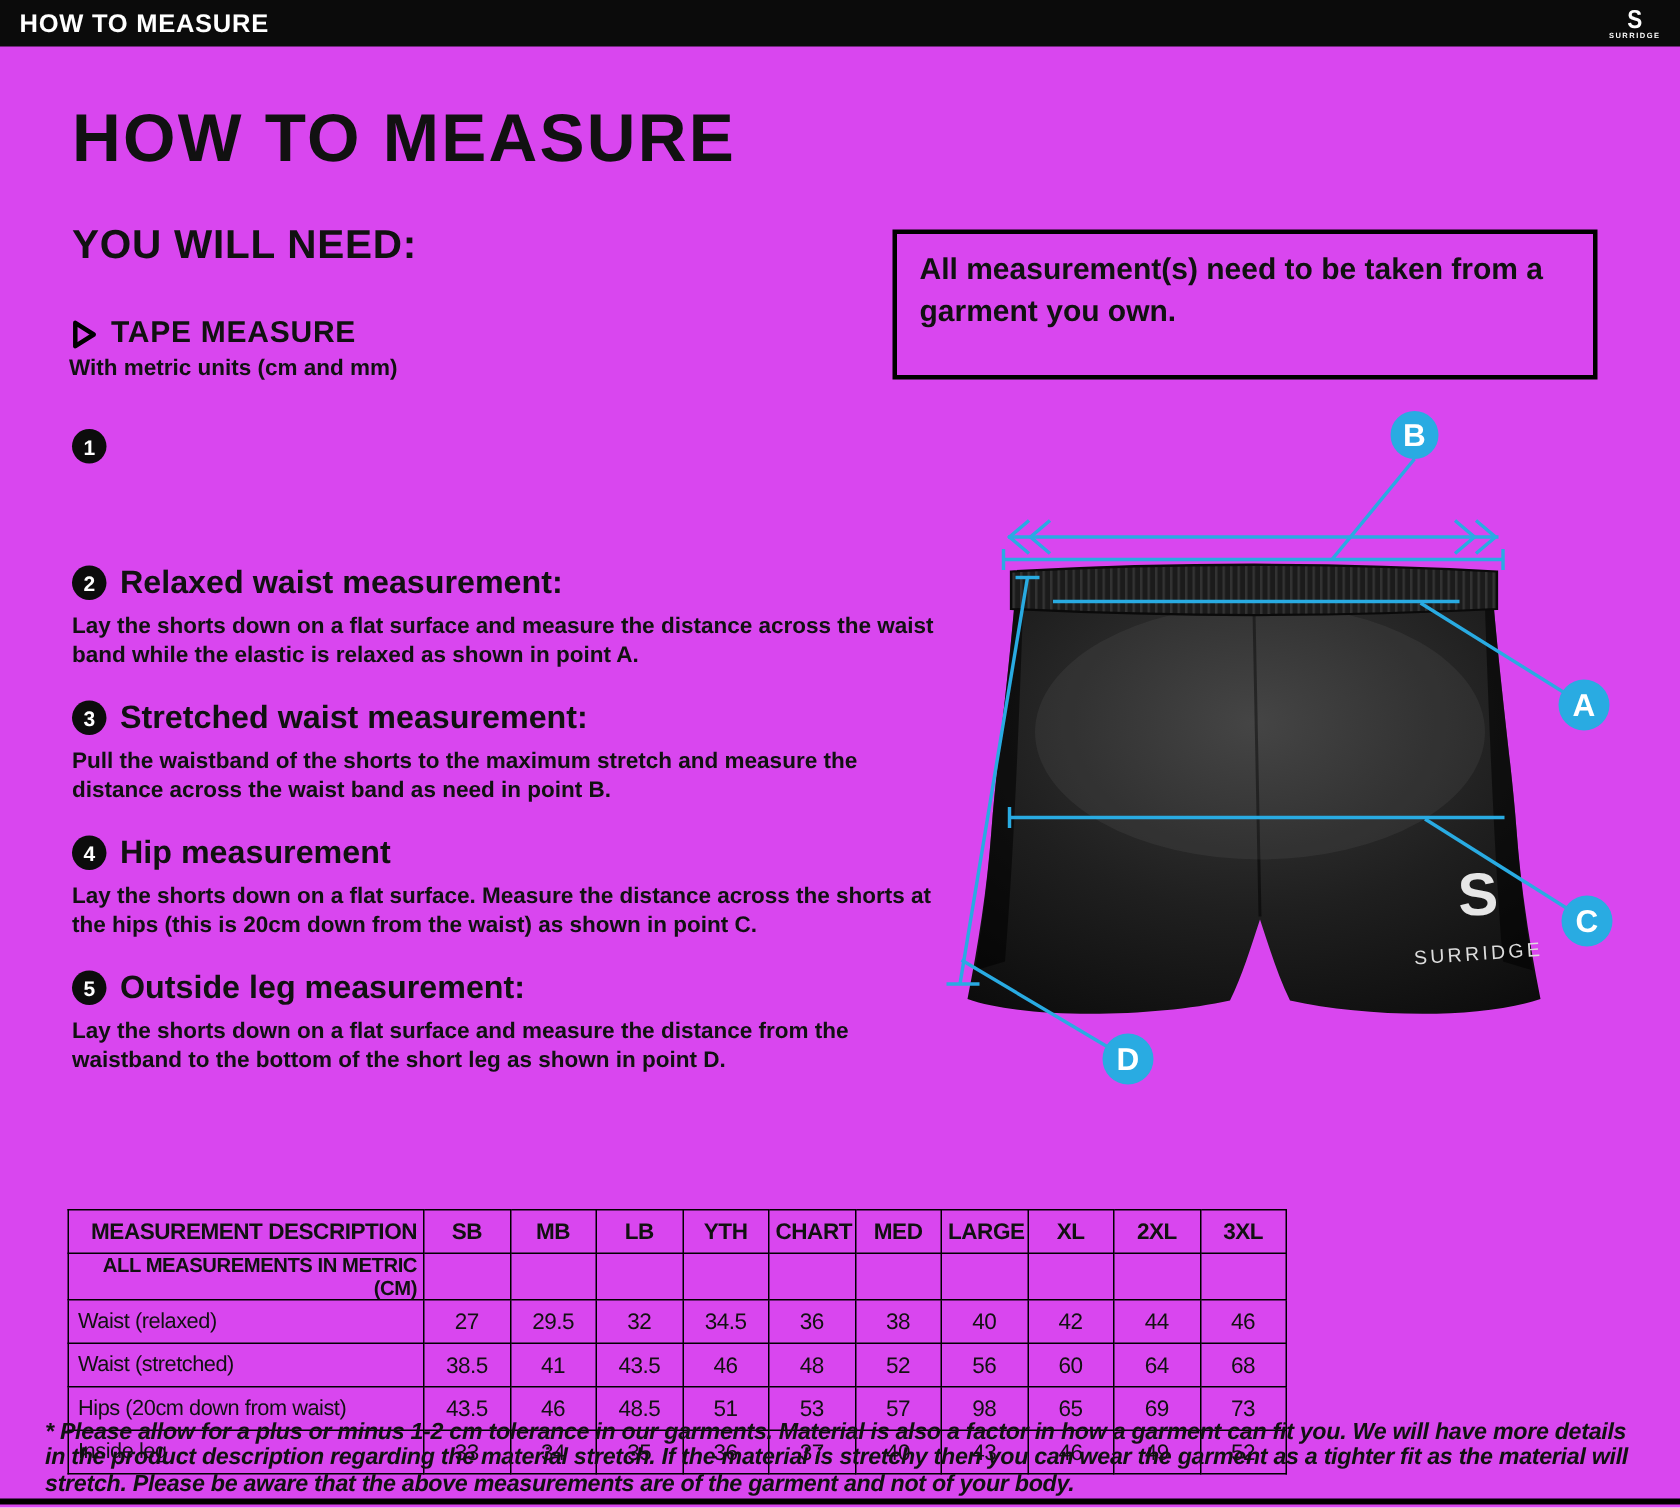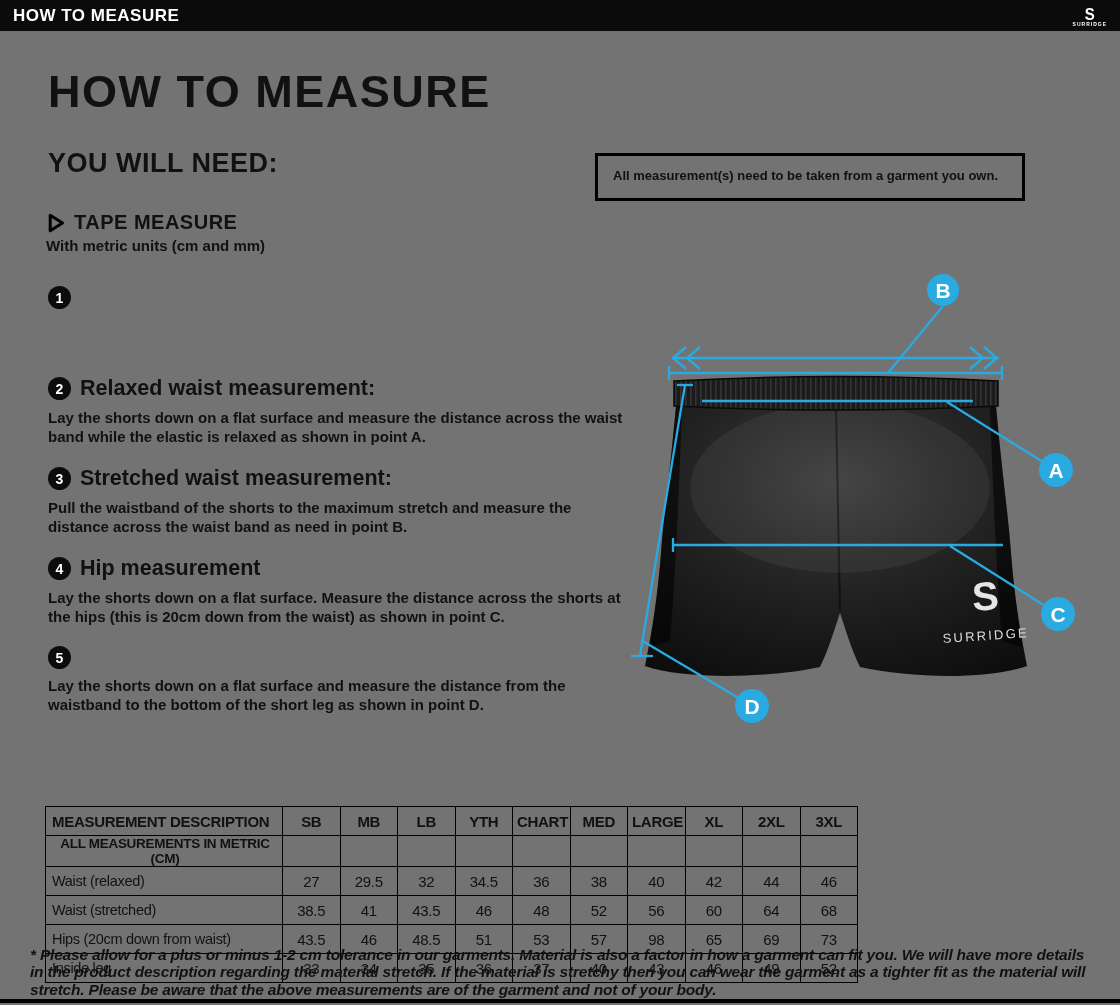--- a/index.html
+++ b/index.html
@@ -1,40 +1,40 @@
 <!DOCTYPE html>
 <html><head>
 <meta charset="utf-8">
 <style>
   html,body { margin:0; padding:0; background:#ffffff; }
   * { box-sizing:border-box; }
   .page {
-    position:relative; width:1120px; height:1005px; background:#737373;
+    position:relative; width:1120px; height:1005px; background:#d946ef;
     font-family:"Liberation Sans", sans-serif; color:#111; overflow:hidden;text-decoration:underline;
   }
   
   .topbar {
     position:absolute; top:0; left:0; width:1120px; height:31px; background:#0b0b0b;
     display:flex; align-items:center; justify-content:space-between; padding:0 13px;
   }
   .topbar-title { color:#fff; font-weight:bold; font-size:17px; letter-spacing:.5px; }
   .brand { display:flex; flex-direction:column; align-items:center; line-height:1; color:#fff; padding-top:2px; }
   .brand-s { font-weight:bold; font-size:15px; transform:scaleY(1.15); }
   .brand-name { font-size:5px; font-weight:bold; letter-spacing:1px; margin-top:1px; }
 
   .page-title { position:absolute; left:48px; top:66px; margin:0; font-size:45px; font-weight:bold; letter-spacing:1.5px; }
   .you-will-need { position:absolute; left:48px; top:148px; font-size:27px; font-weight:bold; letter-spacing:.5px; }
 
   .tape-row { position:absolute; left:48px; top:211px; display:flex; align-items:center; gap:9px; }
   .tape-label { font-size:20px; font-weight:bold; letter-spacing:.5px; }
   .tape-detail { position:absolute; left:46px; top:237px; font-size:15px; font-weight:bold; }
 
   .notice {
-    position:absolute; left:595px; top:153px; width:430px; border:3px solid #000;
-    padding:11px 15px 13px 15px; font-size:13px; font-weight:bold; line-height:1.38;
+    position:absolute; left:595px; top:153px; width:470px; border:3px solid #000;
+    padding:11px 15px 28px 15px; font-size:20px; font-weight:bold; line-height:1.38;
   }
 
   .step { position:absolute; left:48px; width:588px; }
   .step-head { display:flex; align-items:center; gap:9px; }
   .step-num {
     width:23px; height:23px; border-radius:50%; background:#0c0c0c; color:#fff; flex:0 0 23px;
     display:flex; align-items:center; justify-content:center; font-size:14px; font-weight:bold;
   }
   .step-title { font-size:21.5px; font-weight:bold; }
   .step-body { margin-top:7px; font-size:15px; font-weight:bold; line-height:1.28; }
@@ -44,22 +44,22 @@
 
   .size-chart-head { position:absolute; left:48px; top:750px; }
   .size-chart-title { font-size:33px; font-weight:bold; letter-spacing:1px; }
   .size-chart-sub { font-size:16px; font-weight:bold; margin-left:7px; }
 
   table.size-table {
     position:absolute; left:45px; top:806px; width:813px; border-collapse:collapse; table-layout:fixed;
   }
   .size-table th, .size-table td { border:1.6px solid #000; padding:0 4px; }
   .size-table th { font-size:15px; font-weight:bold; height:29px; text-align:center; letter-spacing:-.3px; }
-  .size-table th.desc { text-align:left; padding-left:6px; }
-  .size-table tr.metric td { height:17px; font-size:13.5px; font-weight:bold; text-align:center; padding-left:6px; letter-spacing:-.3px; }
+  .size-table th.desc { text-align:right; padding-left:6px; }
+  .size-table tr.metric td { height:17px; font-size:13.5px; font-weight:bold; text-align:right; padding-left:6px; letter-spacing:-.3px; }
   .size-table tr.data td { height:29px; font-size:15px; text-align:center; letter-spacing:-.3px; }
   .size-table tr.data td.label { text-align:left; padding-left:6px; font-size:14.5px; }
 
   .disclaimer {
     position:absolute; left:30px; top:946px; width:1064px;
     font-size:15.5px; font-weight:bold; font-style:italic; line-height:1.12; letter-spacing:-.2px;
   }
   .bottom-rule { position:absolute; left:0; top:999px; width:1120px; height:4px; background:#000; }
 </style>
 </head>
@@ -110,20 +110,21 @@
   <div class="step step4">
     <div class="step-head">
       <div class="step-num">4</div>
       <div class="step-title">Hip measurement</div>
     </div>
     <div class="step-body">Lay the shorts down on a flat surface. Measure the distance across the shorts at the hips (this is 20cm down from the waist)  as shown in point C.</div>
   </div>
   <div class="step step5">
     <div class="step-head">
       <div class="step-num">5</div>
+      <div class="step-title">Outside leg measurement:</div>
     </div>
     <div class="step-body">Lay the shorts down on a flat surface and measure the distance from the waistband to the bottom of the short leg as shown in point D.</div>
   </div>
 
   <div class="diagram">
     <svg width="460" height="472" viewBox="0 0 460 472">
       <defs>
         <radialGradient id="shortsGrad" cx="50%" cy="28%" r="85%">
           <stop offset="0%" stop-color="#3b3b3b"></stop>
           <stop offset="55%" stop-color="#1f1f1f"></stop>

